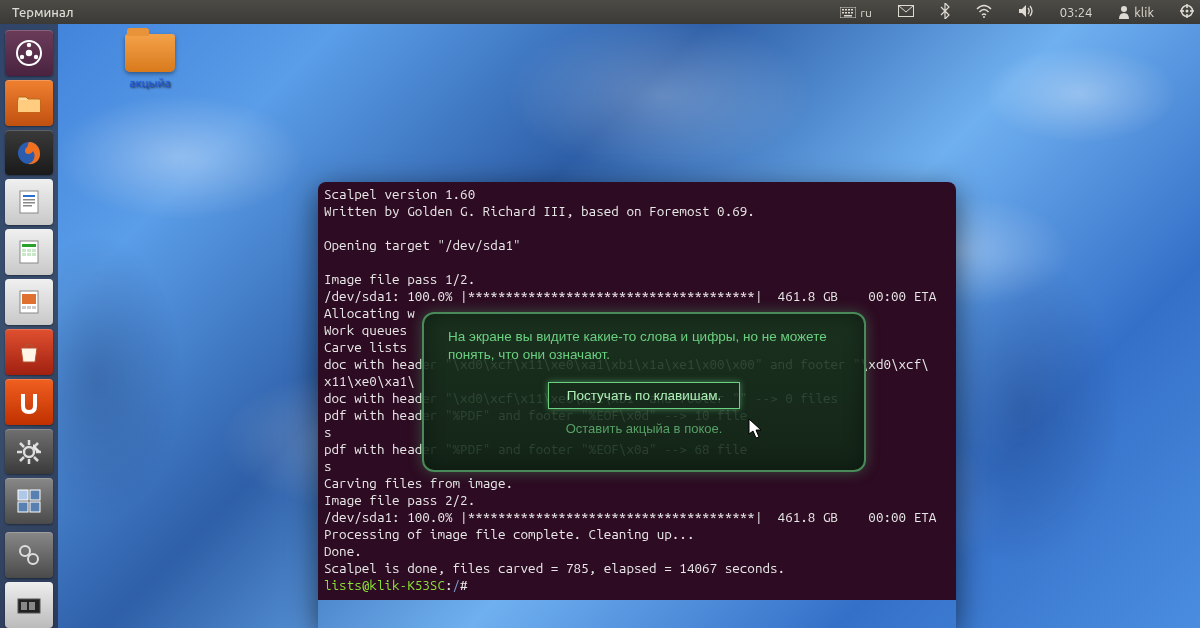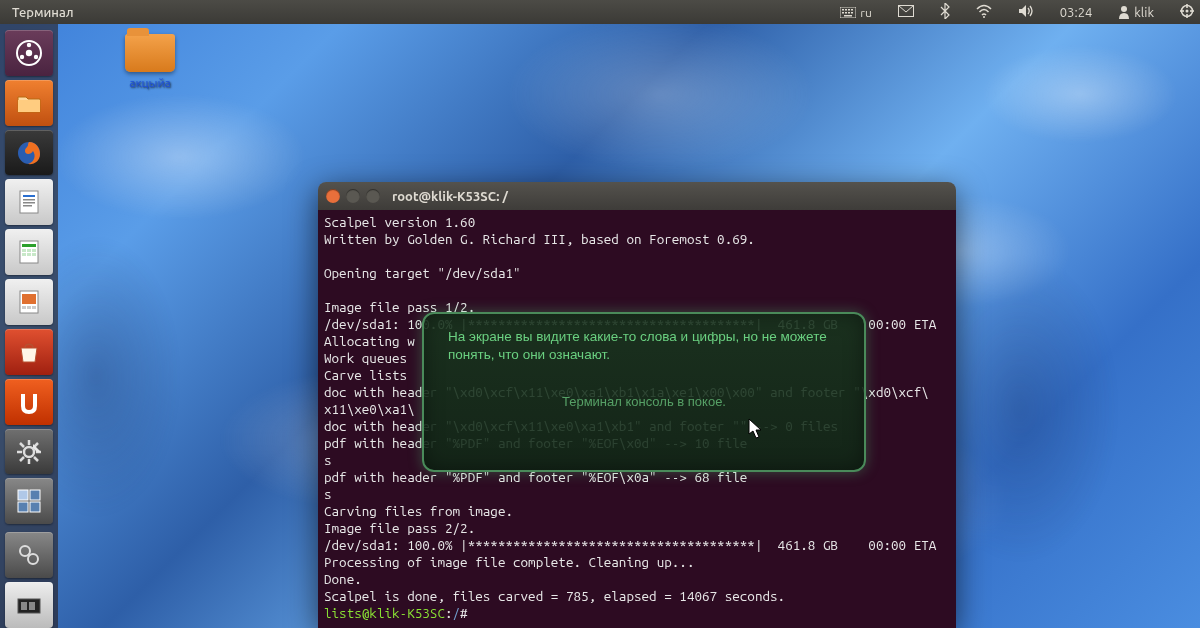--- a/index.html
+++ b/index.html
@@ -337,26 +337,20 @@
       </svg>
   </div>
 </div>
 
 <div class="desktop-icon">
   <div class="folder-glyph"></div>
   <div>акцыйа</div>
 </div>
 
 <div class="term">
-  <div class="titlebar">
-    <div class="tbtn close"></div>
-    <div class="tbtn"></div>
-    <div class="tbtn"></div>
-    <span class="ttitle">root@klik-K53SC: /</span>
-  </div>
   <div class="body" id="term-body">Scalpel version 1.60
 Written by Golden G. Richard III, based on Foremost 0.69.
 
 Opening target "/dev/sda1"
 
 Image file pass 1/2.
 /dev/sda1: 100.0% |**************************************|  461.8 GB    00:00 ETA
 Allocating w
 Work queues 
 Carve lists 
@@ -371,18 +365,19 @@
 Image file pass 2/2.
 /dev/sda1: 100.0% |**************************************|  461.8 GB    00:00 ETA
 Processing of image file complete. Cleaning up...
 Done.
 Scalpel is done, files carved = 785, elapsed = 14067 seconds.
 <span><span class="prompt-host">lists@klik-K53SC</span>:<span class="prompt-path">/</span># </span></div>
 </div>
 
 <div class="dialog">
   <div class="msg">На экране вы видите какие-то слова и цифры, но не можете понять, что они означают.</div>
-  <div class="btn2">Терминал консоль в покое.</div>
+  <div class="btn">Постучать по клавишам.</div>
+  <div class="btn2">Оставить акцыйа в покое.</div>
 </div>
 
 <svg class="cursor-arrow" width="16" height="22" viewBox="0 0 16 22">
   <path d="M1 1 L1 16 L5 13 L8 20 L11 19 L8 12 L13 12 Z" fill="#fff" stroke="#000" stroke-width="1"></path>
 </svg>
 
 </body></html>

